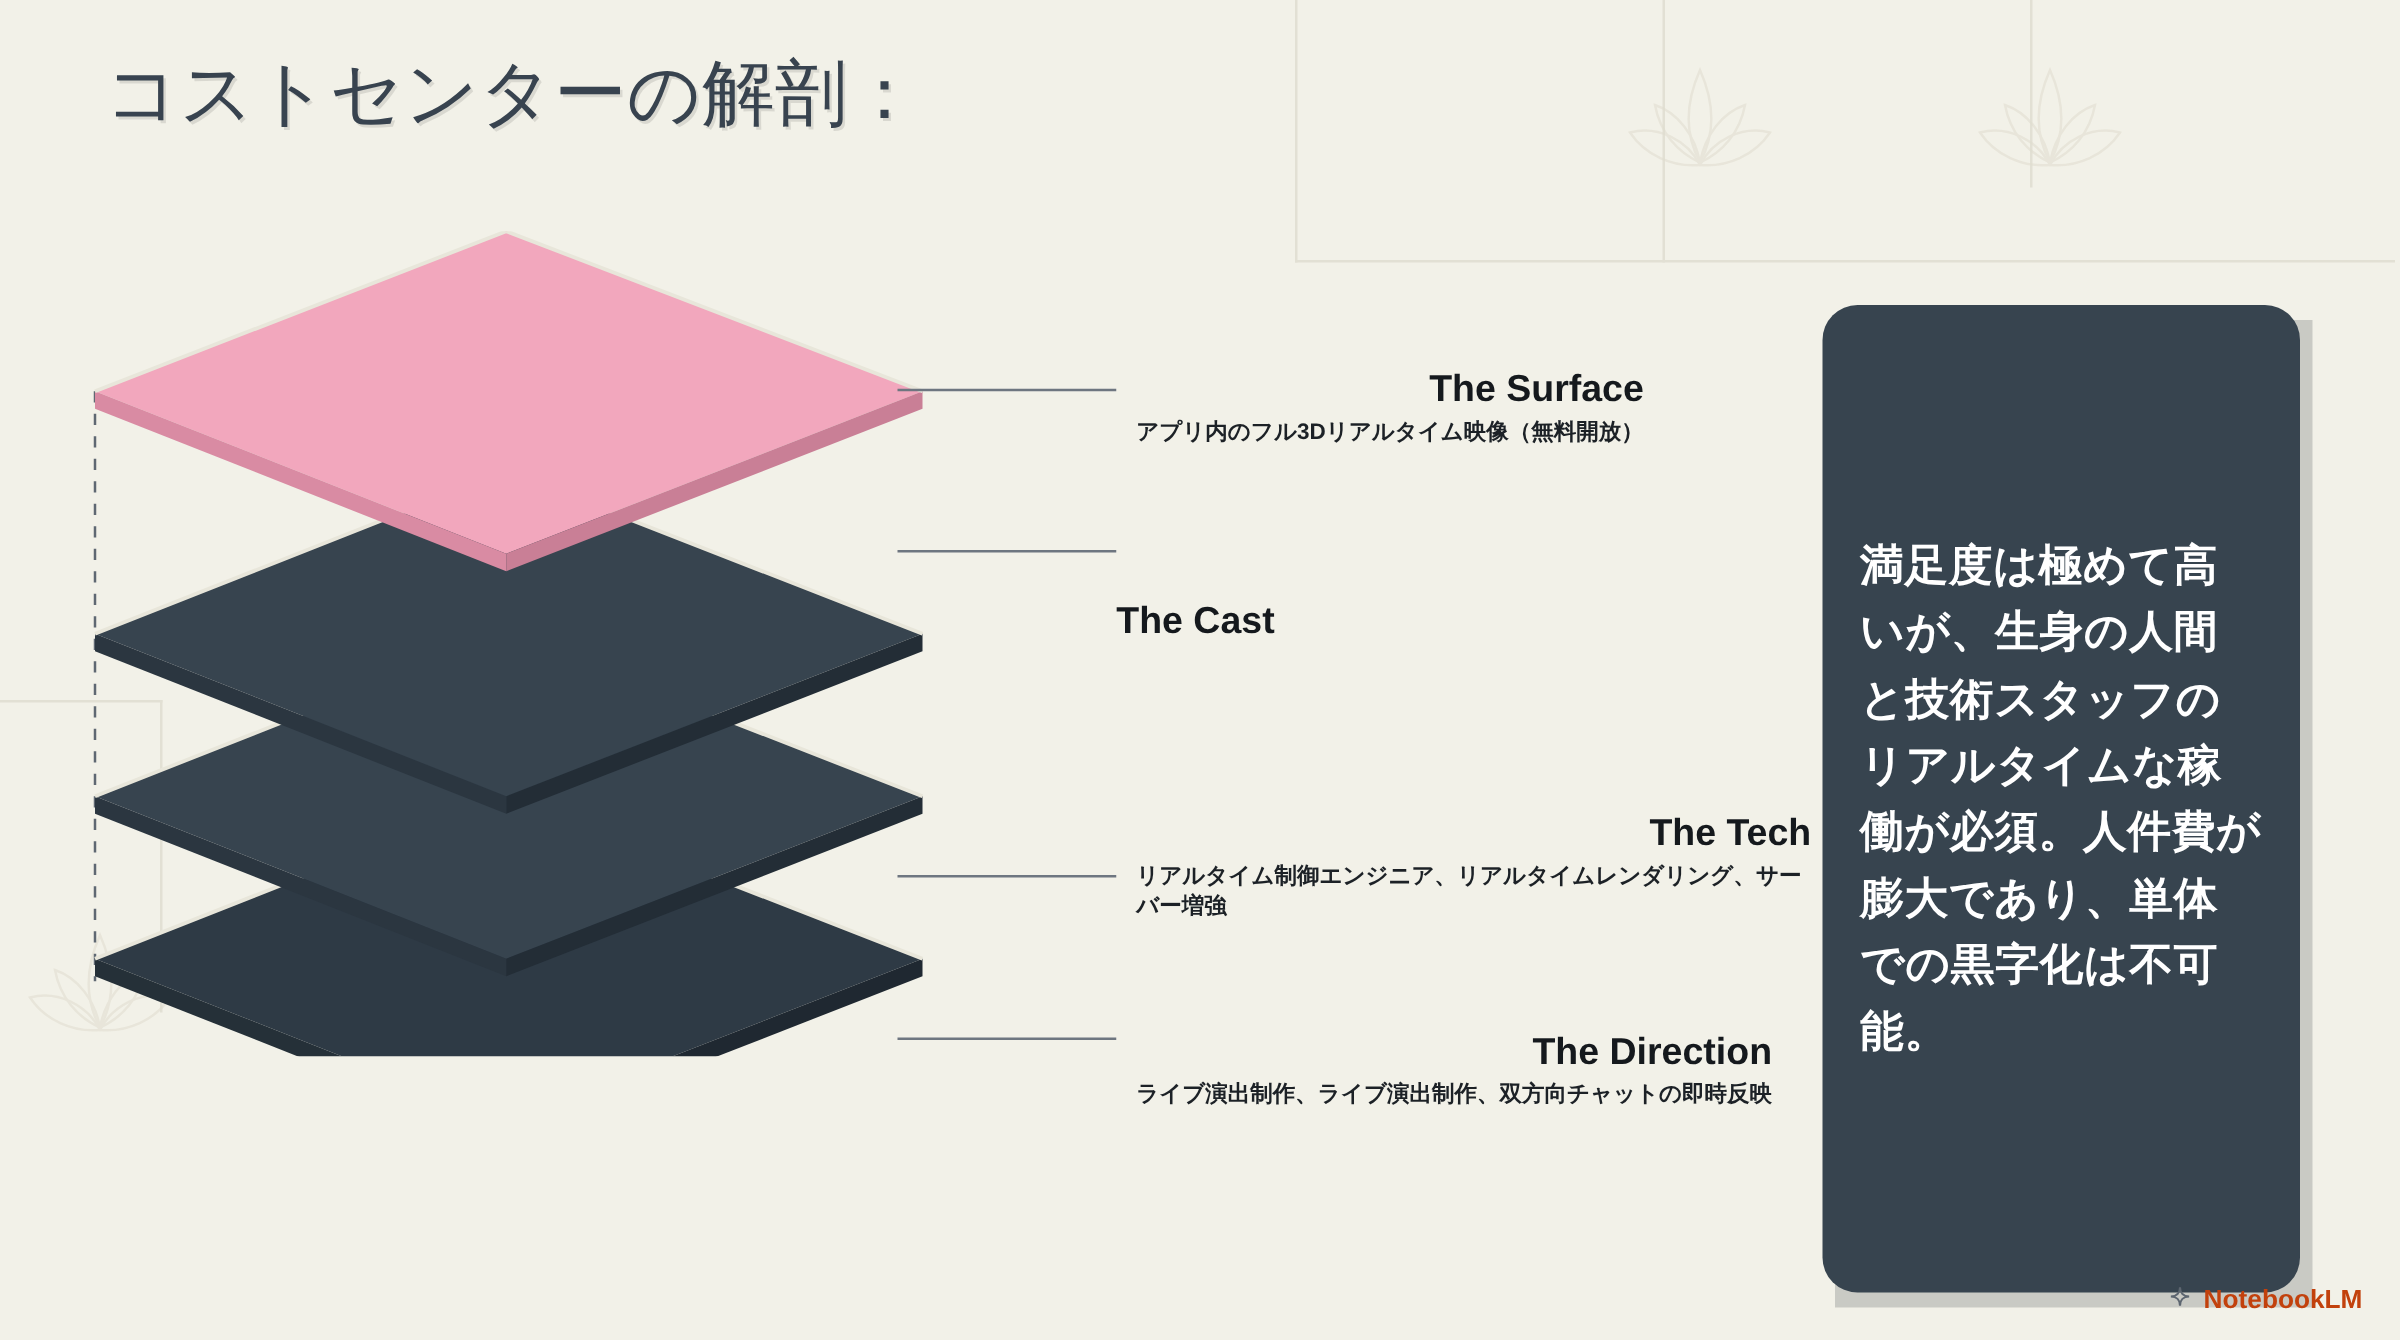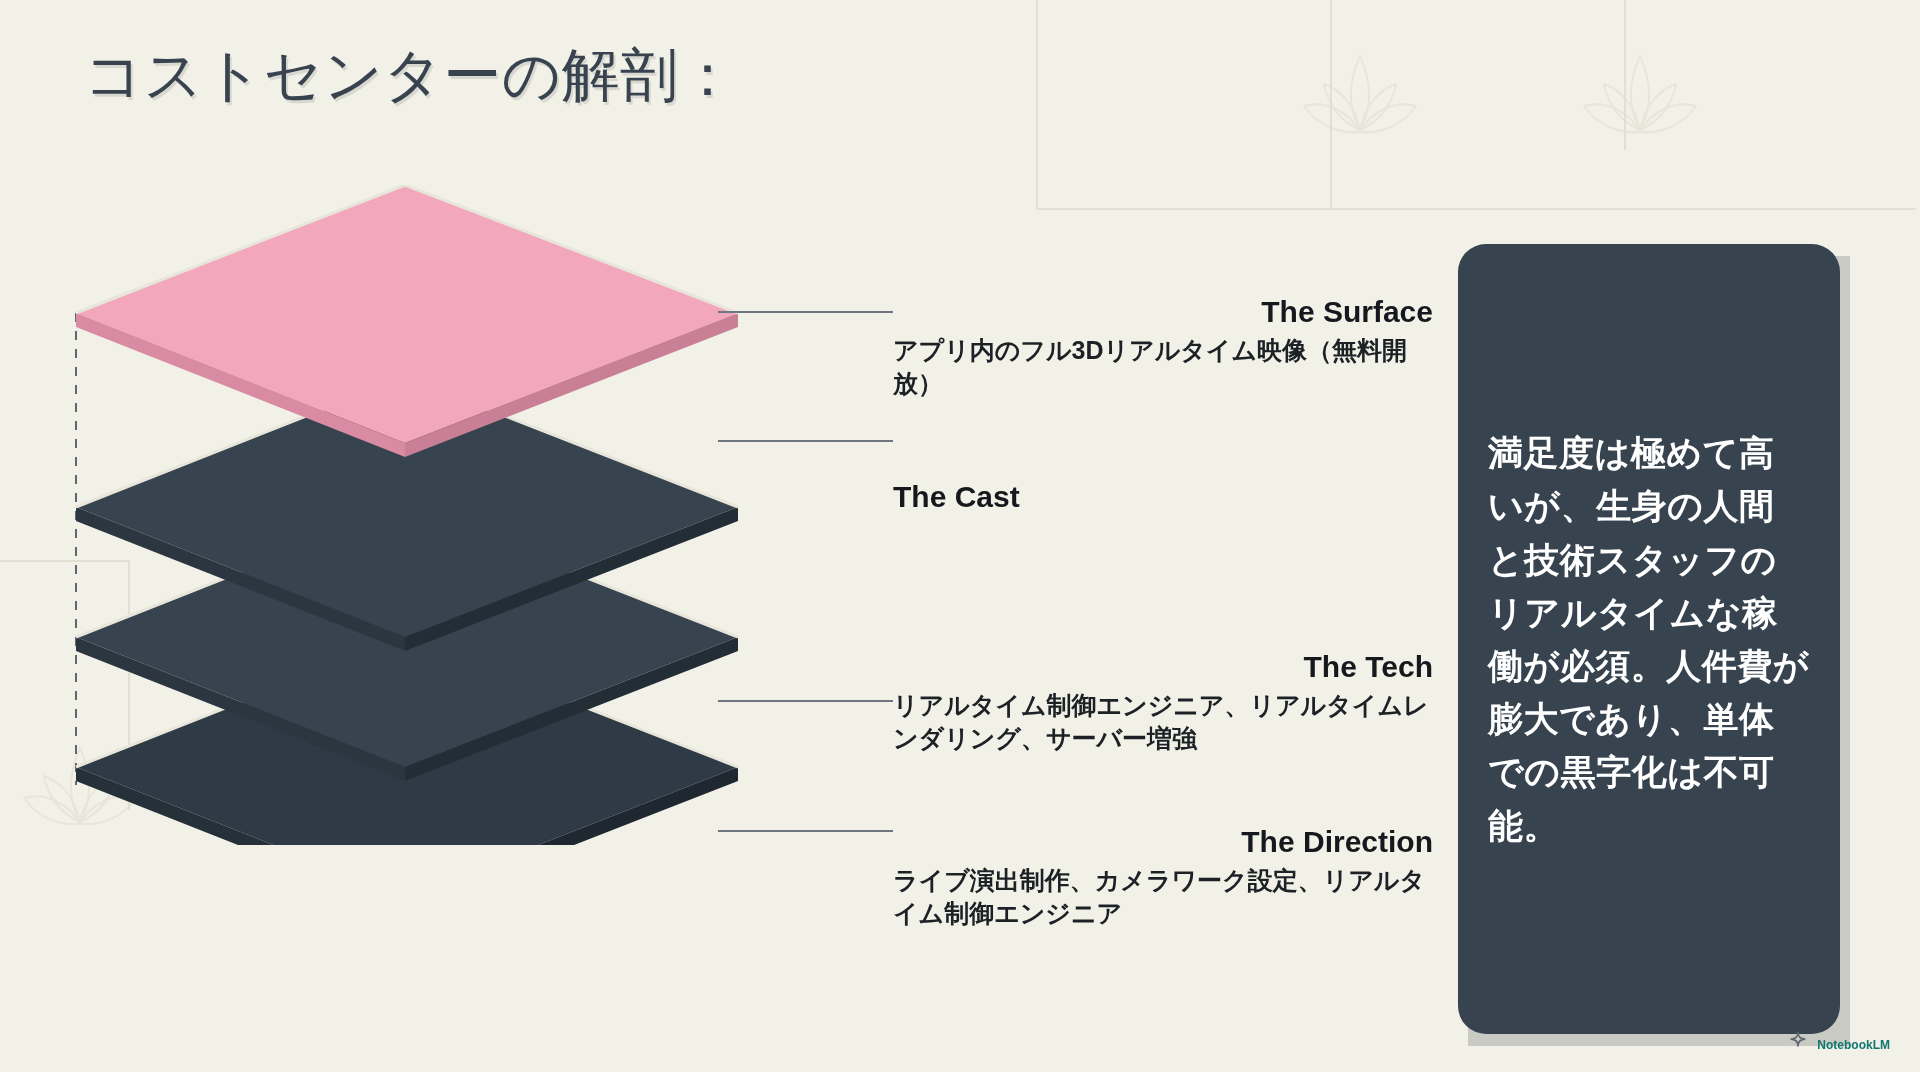--- a/index.html
+++ b/index.html
@@ -66,25 +66,26 @@
   .layer-title {
     font-size: 30px;
     font-weight: 800;
     color: #15191d;
     line-height: 1.1;
     margin-bottom: 6px;
     white-space: nowrap;
     text-align: right;
   }
   .layer-desc {
-    font-size: 25px;
+    font-size: 18px;
     font-weight: 700;
     color: #1c2126;
     line-height: 1.32;
     max-width: 540px;
+    margin-left: 16px;
   }
   .leader {
     position: absolute;
     height: 2px;
     background: #6e7680;
   }
 
   
   #callout-shadow {
     position: absolute;
@@ -114,24 +115,24 @@
     padding: 0 30px;
     letter-spacing: .5px;
   }
 
   
   #footer-brand {
     position: absolute;
     right: 30px;
     bottom: 20px;
     display: flex;
-    align-items: flex-end;
+    align-items: flex-start;
     gap: 8px;
-    color: #0f766e;
-    font-size: 12px;
+    color: #c2410c;
+    font-size: 21px;
     font-weight: 700;
   }
   #footer-brand svg { display: block; }
 </style>
 </head>
 <body>
 
 <div id="slide">
 
   <div class="bg-layer">
@@ -229,21 +230,21 @@
     <div class="layer-title">The Cast</div>
   </div>
 
   <div class="layer-label" style="top:650px;">
     <div class="layer-title">The Tech</div>
     <div class="layer-desc">リアルタイム制御エンジニア、リアルタイムレンダリング、サーバー増強</div>
   </div>
 
   <div class="layer-label" style="top:825px;">
     <div class="layer-title">The Direction</div>
-    <div class="layer-desc">ライブ演出制作、カメラワーク設定、リアルタイム制御エンジニア</div>
+    <div class="layer-desc">ライブ演出制作、ライブ演出制作、双方向チャットの即時反映</div>
   </div>
 
   <div id="callout-shadow"></div>
   <div id="callout">
     <div id="callout-text">満足度は極めて高いが、生身の人間と技術スタッフのリアルタイムな稼働が必須。人件費が膨大であり、単体での黒字化は不可能。</div>
   </div>
 
   <div id="footer-brand">
     <svg width="22" height="22" viewBox="0 0 24 24">
       <g fill="none" stroke="#5d6670" stroke-width="1.8">

